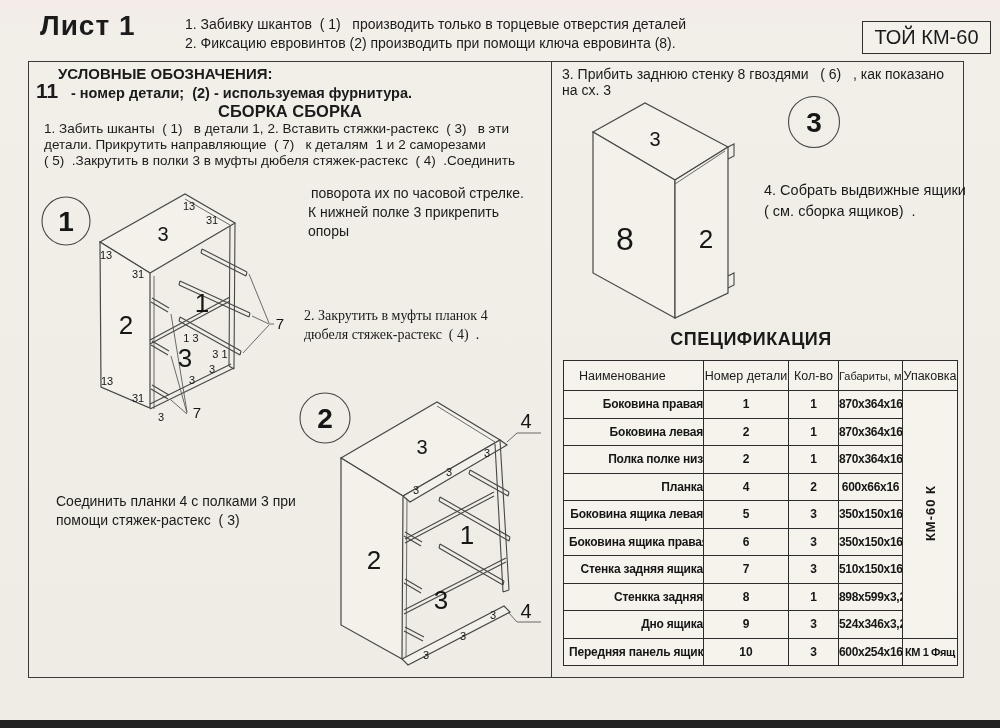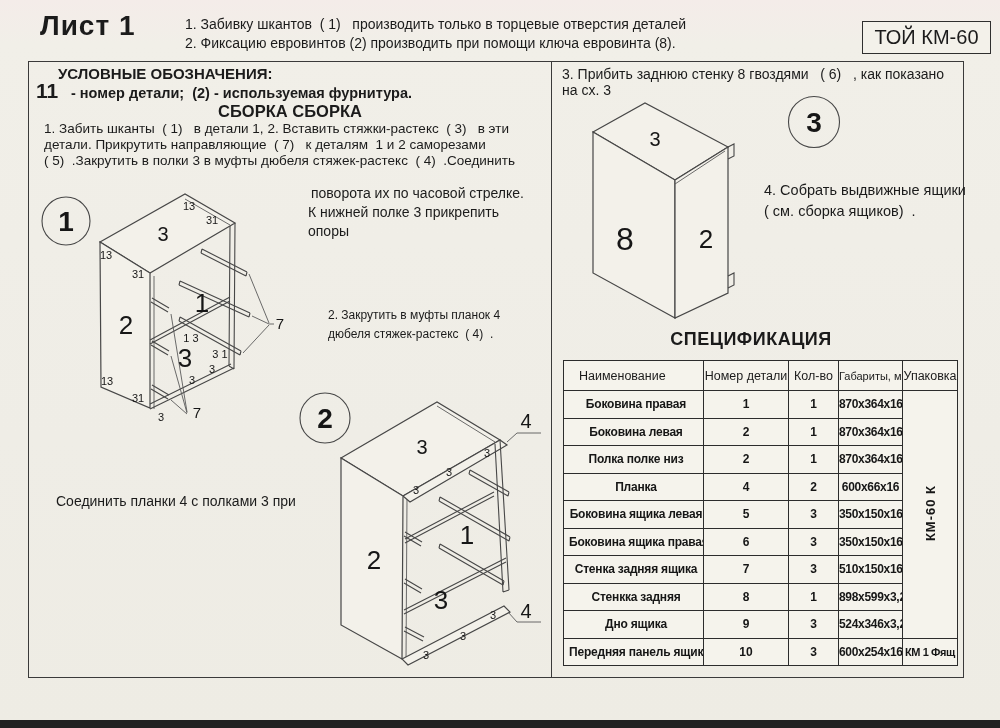--- a/index.html
+++ b/index.html
@@ -16,32 +16,32 @@
     text-align:center;line-height:30px;font-size:20px;background:#f3f1ea;margin-left:25px;}
   .outer-box{left:28px;top:61px;width:936px;height:617px;border:1.6px solid #3a3a3a;box-sizing:border-box;}
   .divider-v{left:551px;top:61px;width:0;height:617px;border-left:1.6px solid #3a3a3a;}
   .legend-title{left:58px;top:65px;font-size:15px;font-weight:700;}
   .legend-num{left:36px;top:79px;font-size:21px;font-weight:700;}
   .legend-text{left:71px;top:85px;font-size:14.5px;font-weight:700;}
   .assembly-title{left:140px;top:102px;width:300px;text-align:center;font-size:16.5px;font-weight:700;}
   .step1{left:44px;top:121px;width:486px;font-size:13.5px;line-height:15.9px;}
   .step1-tail{left:290px;top:185px;width:234px;text-align:right;font-size:14px;}
   .support-note{left:308px;top:203px;font-size:14px;line-height:19px;}
-  .step2-note{left:328px;top:306px;font-size:12px;line-height:19px;}
+  .step2-note{left:304px;top:306px;font-size:14px;line-height:19px;font-family:Liberation Serif, serif;}
   .connect-note{left:56px;top:492px;font-size:14px;line-height:18.5px;}
   .step3-note{left:562px;top:66px;width:398px;font-size:14px;}
   .step4-note{left:764px;top:180px;font-size:14.5px;line-height:20.5px;}
   .spec-title{left:645px;top:329px;width:212px;text-align:center;font-size:18px;font-weight:700;letter-spacing:.5px;}
   table.spec{left:563px;top:360px;border-collapse:collapse;table-layout:fixed;width:394px;background:#f5f3ec;}
   table.spec th, table.spec td{border:1.4px solid #2c2c2c;padding:0;overflow:hidden;white-space:nowrap;}
   table.spec th{font-weight:400;font-size:12.5px;height:29px;text-align:center;}
   table.spec th.h-name{text-align:left;padding-left:15px;}
   table.spec th.h-gab{font-size:11px;}
   table.spec td{height:26.5px;font-weight:700;font-size:12px;text-align:center;color:#161616;}
-  table.spec td.c-name{text-align:center;padding-left:5px;font-size:12px;letter-spacing:-0.2px;}
+  table.spec td.c-name{text-align:right;padding-left:5px;font-size:12px;letter-spacing:-0.2px;}
   table.spec td.c-size{letter-spacing:-0.3px;}
   table.spec td.c-pack{vertical-align:middle;}
   table.spec td.c-pack-last{font-size:11px;letter-spacing:-0.4px;}
   .vert{writing-mode:vertical-rl;transform:rotate(180deg);font-size:13px;font-weight:700;letter-spacing:1px;display:inline-block;}
   .footer-bar{left:0;top:720px;width:1000px;height:8px;background:#222;}
   svg{overflow:visible;}
   svg .ln{fill:none;stroke:#474747;stroke-width:1.1;}
   svg .face{fill:#f3f1ea;stroke:#474747;stroke-width:1.2;}
   svg .thin{fill:none;stroke:#5a5a5a;stroke-width:0.9;}
   svg text{fill:#161616;font-family:"Liberation Sans","DejaVu Sans",sans-serif;}
@@ -85,20 +85,21 @@
     <div class="pre">опоры</div>
   </div>
 
   <div class="abs step2-note">
     <div class="pre">2. Закрутить в муфты планок 4</div>
     <div class="pre">дюбеля стяжек-растекс  ( 4)  .</div>
   </div>
 
   <div class="abs connect-note">
     <div class="pre">Соединить планки 4 с полками 3 при</div>
+    <div class="pre">помощи стяжек-растекс  ( 3)</div>
   </div>
 
   <svg class="abs" style="left:38px;top:188px;" width="265" height="250" viewBox="0 0 265 250">
     <circle class="ln" cx="28" cy="33" r="24"></circle>
     <text class="badge" x="28" y="43" text-anchor="middle">1</text>
     <g>
       <path class="face" d="M62,54 L147,6 L197,35 L112,85 Z"></path>
       <path class="thin" d="M147,11 L192,37"></path>
       <path class="face" d="M62,54 L112,85 L112,220 L63,199 Z"></path>
       <path class="thin" d="M116,88 L116,221"></path>

